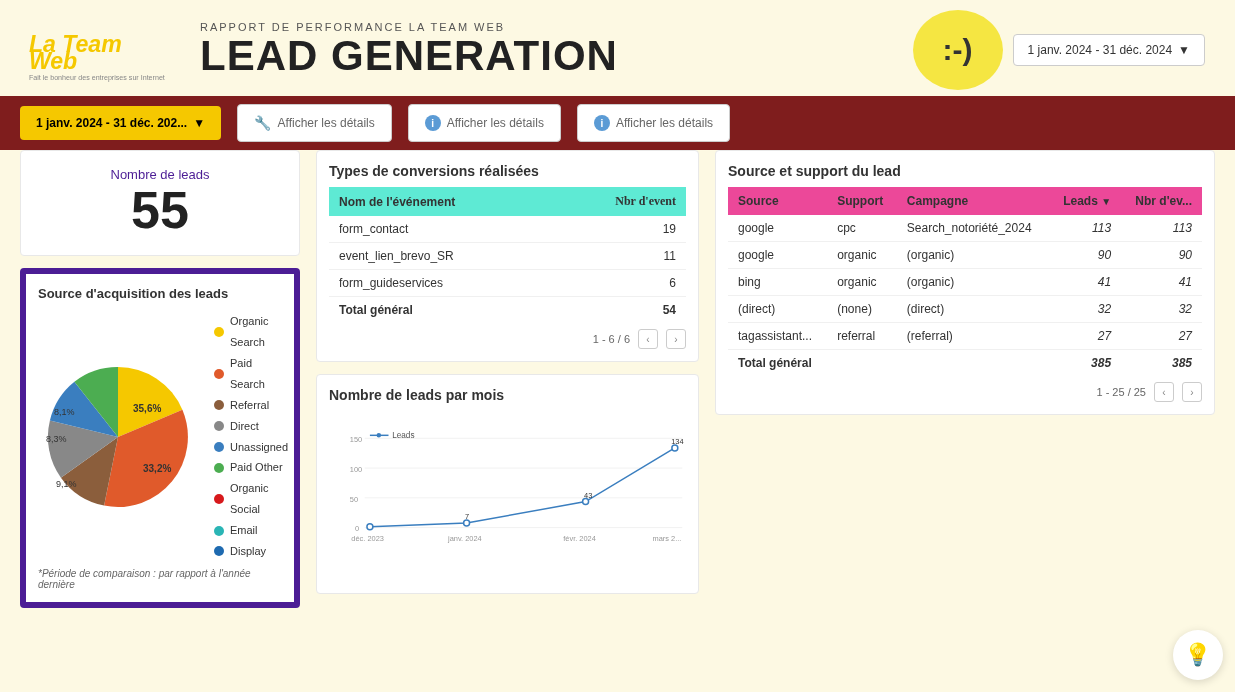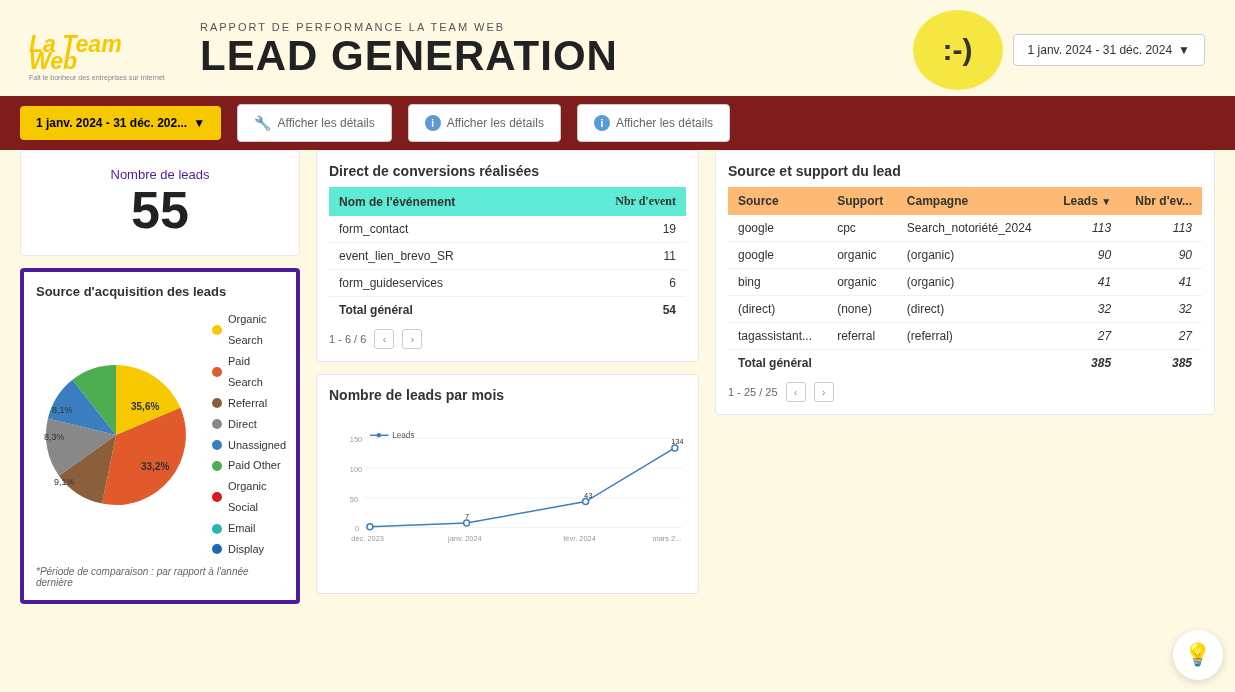--- a/index.html
+++ b/index.html
@@ -152,21 +152,21 @@
       font-size: 52px;
       font-weight: bold;
       color: #222;
       line-height: 1.1;
     }
 
     .acquisition-box {
       background: white;
       border-radius: 4px;
       padding: 12px;
-      border: 4px solid #4c1d95;
+      border: 6px solid #4c1d95;
     }
     .acquisition-title {
       font-size: 13px;
       font-weight: bold;
       margin-bottom: 10px;
       color: #333;
     }
 
     .pie-legend-container {
       display: flex;
@@ -240,21 +240,21 @@
     }
     .data-table td.right { text-align: right; }
     .data-table tr.total-row td {
       font-weight: bold;
       border-top: 1px solid #ccc;
       border-bottom: none;
     }
     .pagination {
       display: flex;
       align-items: center;
-      justify-content: flex-start;
+      justify-content: flex-end;
       gap: 8px;
       font-size: 11px;
       color: #666;
       margin-top: 6px;
     }
     .page-arrow {
       width: 20px;
       height: 20px;
       border: 1px solid #ccc;
       border-radius: 3px;
@@ -285,21 +285,21 @@
       border-radius: 4px;
       padding: 12px;
       border: 1px solid #e8e8e8;
     }
     .source-table {
       width: 100%;
       border-collapse: collapse;
       font-size: 12px;
     }
     .source-table th {
-      background: #fdba74;
+      background: #ec4899;
       padding: 7px 10px;
       text-align: left;
       font-weight: bold;
       font-size: 12px;
     }
     .source-table th.right { text-align: right; }
     .source-table td {
       padding: 6px 10px;
       border-bottom: 1px solid #f0f0f0;
     }
@@ -452,21 +452,21 @@
             </div>
           </div>
       </div>
       <div class="period-note">*Période de comparaison : par rapport à l'année dernière</div>
     </div>
   </div>
 
   <div class="center-panel">
 
     <div class="conversions-section">
-      <div class="section-title">Direct de conversions réalisées</div>
+      <div class="section-title">Types de conversions réalisées</div>
       <table class="data-table">
         <thead>
           <tr>
             <th>Nom de l'événement</th>
             <th class="right">Nbr d'event</th>
           </tr>
         </thead>
         <tbody id="conversions-tbody">
         <tr>
               <td>form_contact</td>

